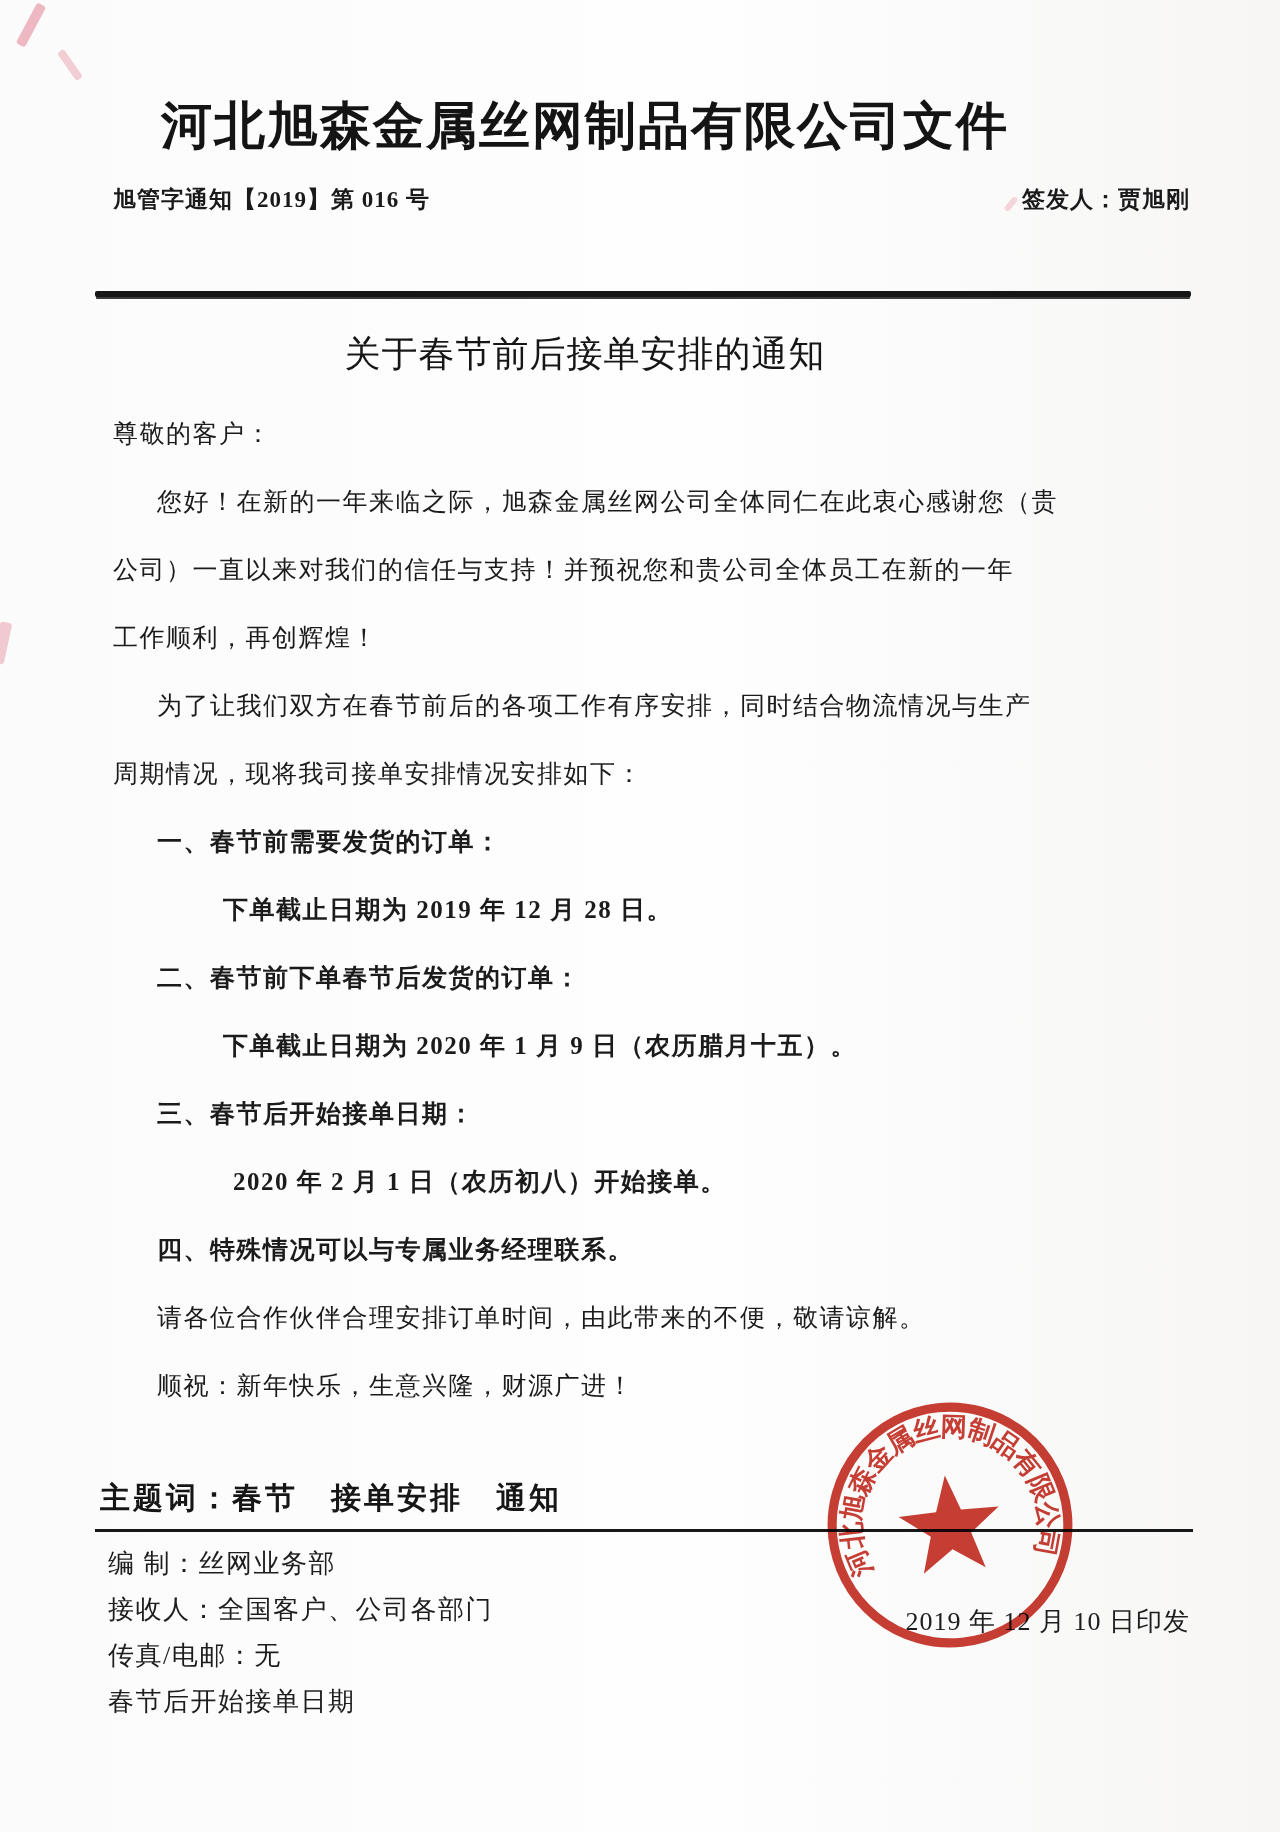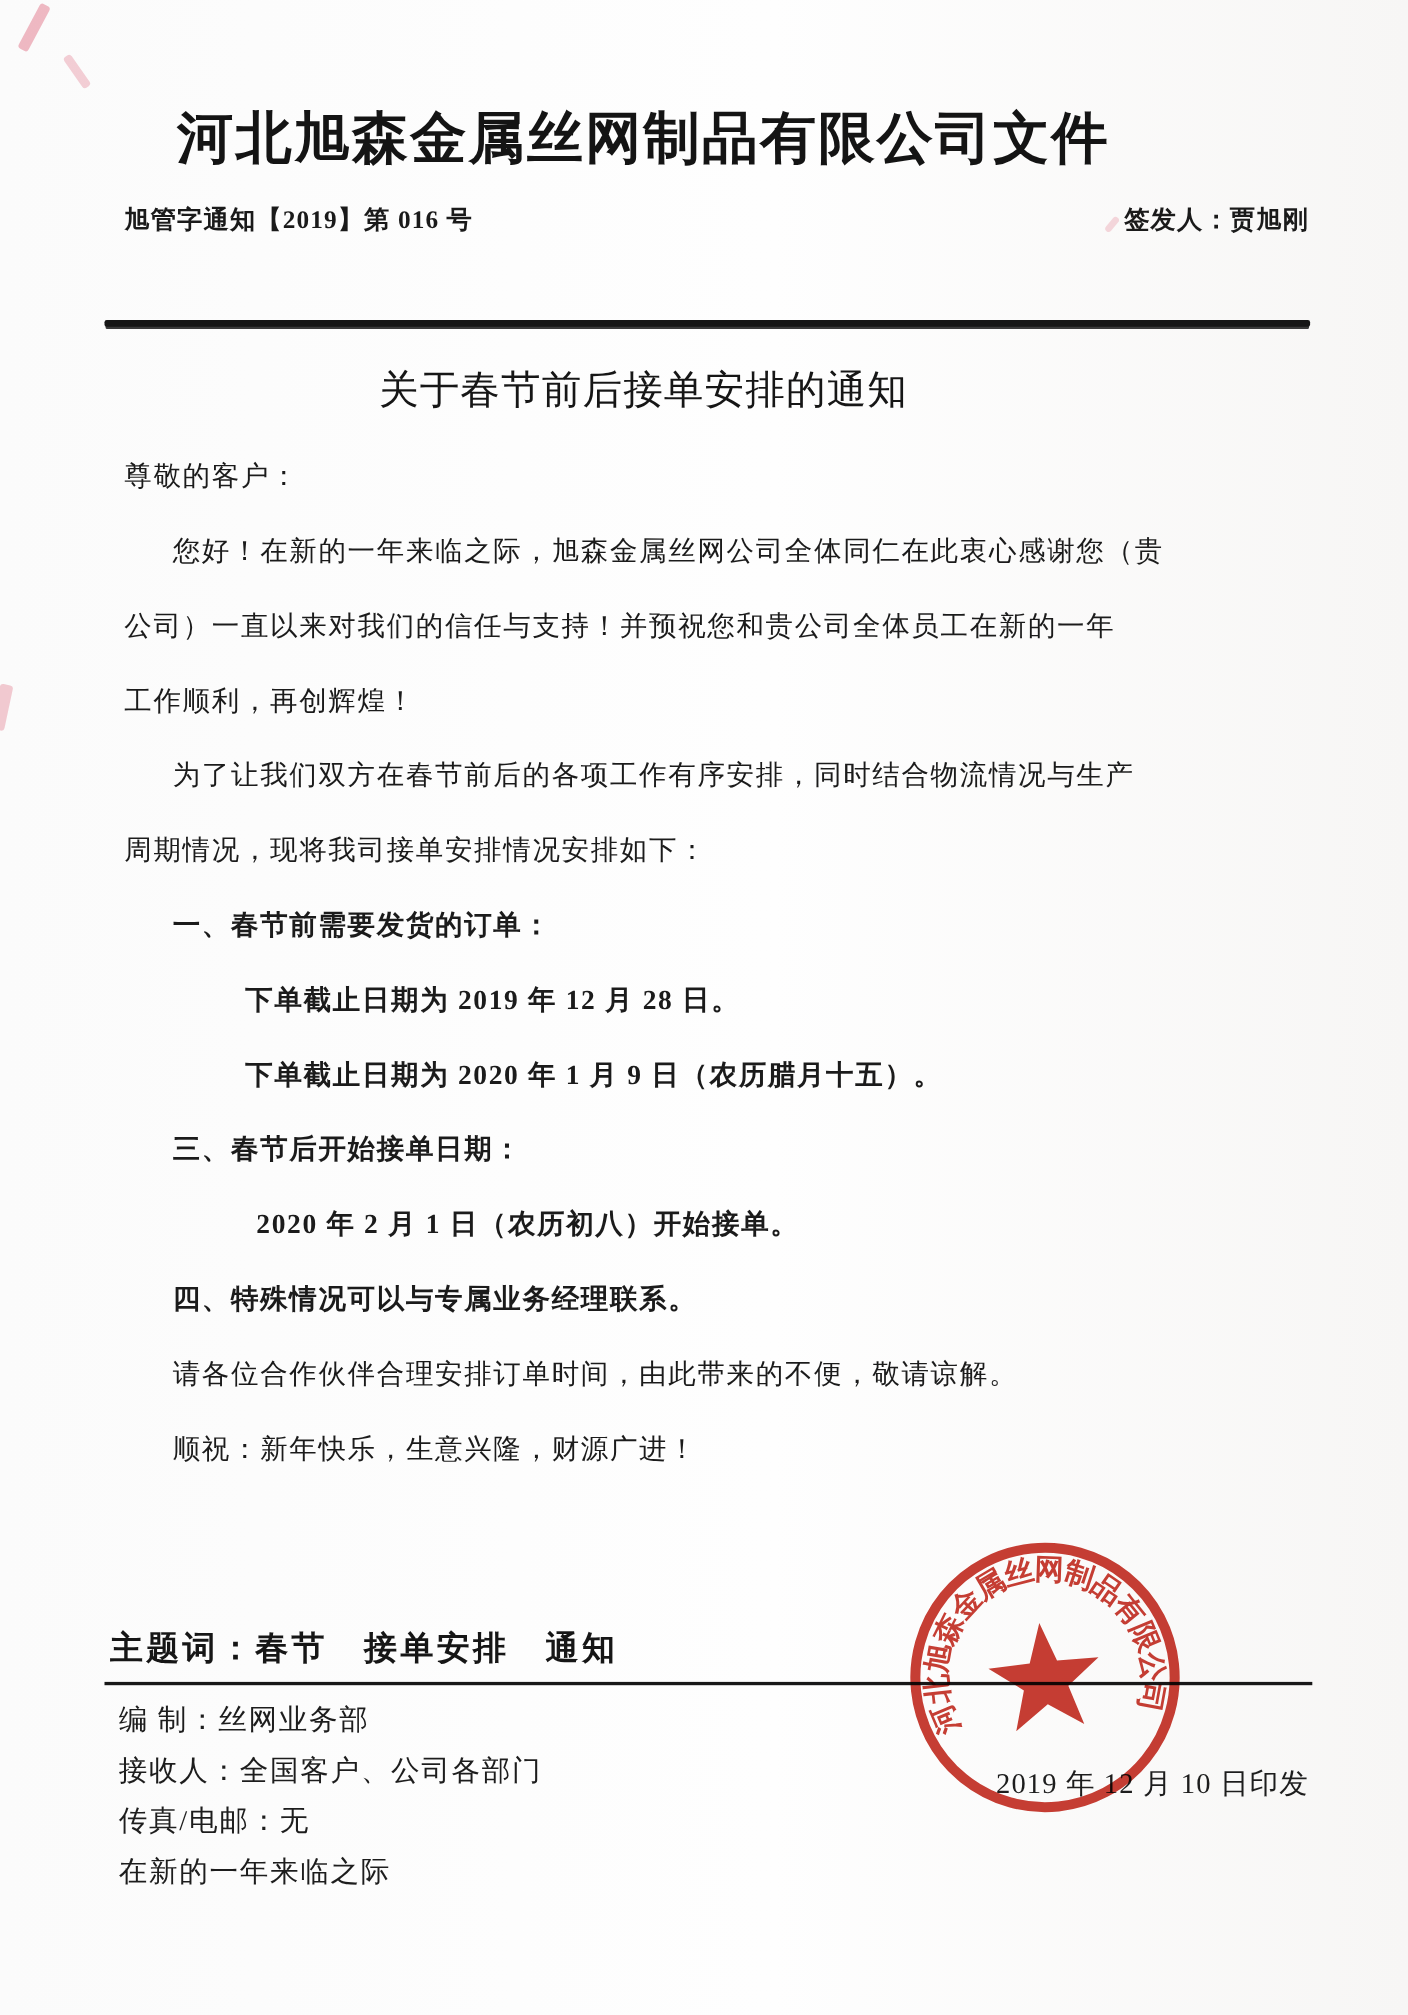--- a/index.html
+++ b/index.html
@@ -104,36 +104,37 @@
 
   <div class="body-block">
     <div class="line">尊敬的客户：</div>
     <div class="line i1">您好！在新的一年来临之际，旭森金属丝网公司全体同仁在此衷心感谢您（贵</div>
     <div class="line">公司）一直以来对我们的信任与支持！并预祝您和贵公司全体员工在新的一年</div>
     <div class="line">工作顺利，再创辉煌！</div>
     <div class="line i1">为了让我们双方在春节前后的各项工作有序安排，同时结合物流情况与生产</div>
     <div class="line">周期情况，现将我司接单安排情况安排如下：</div>
     <div class="line i1 b">一、春节前需要发货的订单：</div>
     <div class="line i2 b">下单截止日期为 2019 年 12 月 28 日。</div>
+    <div class="line i1 b">二、春节前下单春节后发货的订单：</div>
     <div class="line i2 b">下单截止日期为 2020 年 1 月 9 日（农历腊月十五）。</div>
     <div class="line i1 b">三、春节后开始接单日期：</div>
     <div class="line i3 b">2020 年 2 月 1 日（农历初八）开始接单。</div>
     <div class="line i1 b">四、特殊情况可以与专属业务经理联系。</div>
     <div class="line i1">请各位合作伙伴合理安排订单时间，由此带来的不便，敬请谅解。</div>
     <div class="line i1">顺祝：新年快乐，生意兴隆，财源广进！</div>
   </div>
 
   <div class="subject">主题词：春节　接单安排　通知</div>
   <div class="footer-rule"></div>
 
   <div class="footer-lines">
     <div class="fline">编 制：丝网业务部</div>
     <div class="fline">接收人：全国客户、公司各部门</div>
     <div class="fline">传真/电邮：无</div>
-    <div class="fline">在新的一年来临之际</div>
+    <div class="fline">春节后开始接单日期</div>
   </div>
 
   <div class="print-date">2019 年 12 月 10 日印发</div>
 
   <div class="seal">
     <svg width="254" height="254" viewBox="0 0 250 250">
       <defs>
         <path id="stampArc" d="M 45.2 162.2 A 88 88 0 1 1 204.8 162.2" fill="none"></path>
       </defs>
       <circle cx="125" cy="125" r="116" fill="none" stroke-width="9" stroke="#c42d22"></circle>

